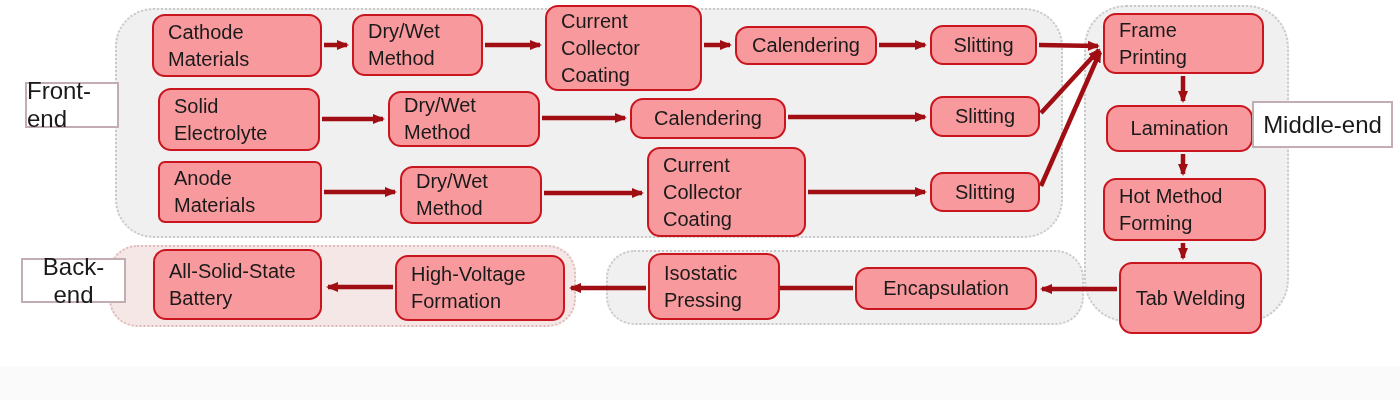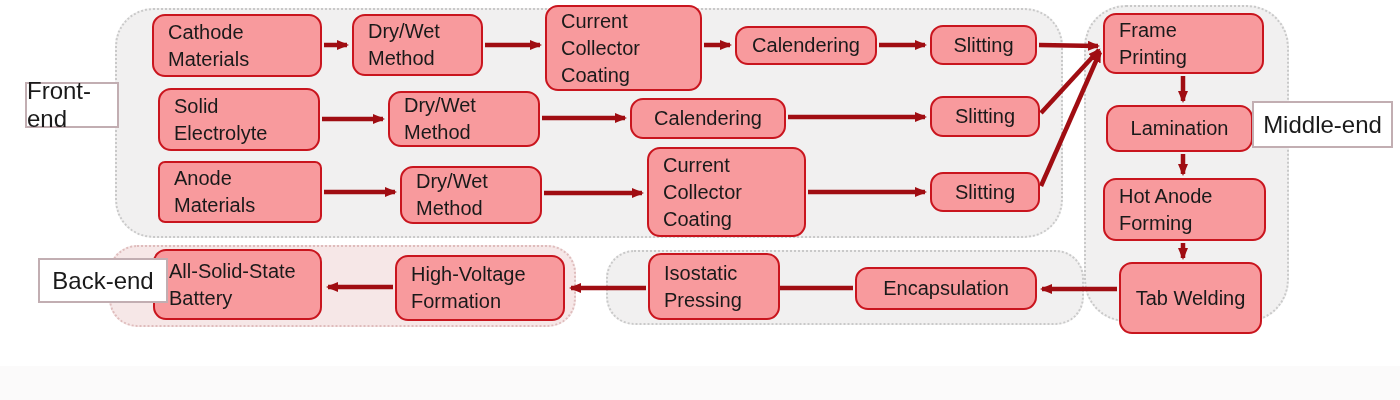--- a/index.html
+++ b/index.html
@@ -42,21 +42,21 @@
   
   .stage-label{
     position:absolute;box-sizing:border-box;z-index:3;
     background:var(--label-bg,#ffffff);
     border:2px solid var(--label-border,#c2aeb2);
     display:flex;align-items:center;justify-content:center;
     font-size:24px;color:var(--text,#1a1a1a);
   }
   .lbl-front{left:25px;top:82px;width:94px;height:46px;}
   .lbl-middle{left:1252px;top:101px;width:141px;height:47px;}
-  .lbl-back{left:38px;top:258px;width:130px;height:45px;}
+  .lbl-back{left:21px;top:258px;width:105px;height:45px;text-align:center;}
 </style>
 </head>
 <body>
 
 <div class="canvas">
 
   <div class="section-bg bg-front"></div>
   <div class="section-bg bg-middle"></div>
   <div class="section-bg bg-back"></div>
   <div class="section-bg bg-bottom"></div>
@@ -148,21 +148,21 @@
   </div>
 
   <div class="node ml" style="left:1103px;top:13px;width:161px;height:61px;">
     <span class="node-label">Frame
 Printing</span>
   </div>
   <div class="node" style="left:1106px;top:105px;width:147px;height:47px;">
     <span class="node-label">Lamination</span>
   </div>
   <div class="node ml" style="left:1103px;top:178px;width:163px;height:63px;">
-    <span class="node-label">Hot Anode
+    <span class="node-label">Hot Method
 Forming</span>
   </div>
   <div class="node" style="left:1119px;top:262px;width:143px;height:72px;">
     <span class="node-label">Tab Welding</span>
   </div>
 
   <div class="node" style="left:855px;top:267px;width:182px;height:43px;">
     <span class="node-label">Encapsulation</span>
   </div>
   <div class="node ml" style="left:648px;top:253px;width:132px;height:67px;">

